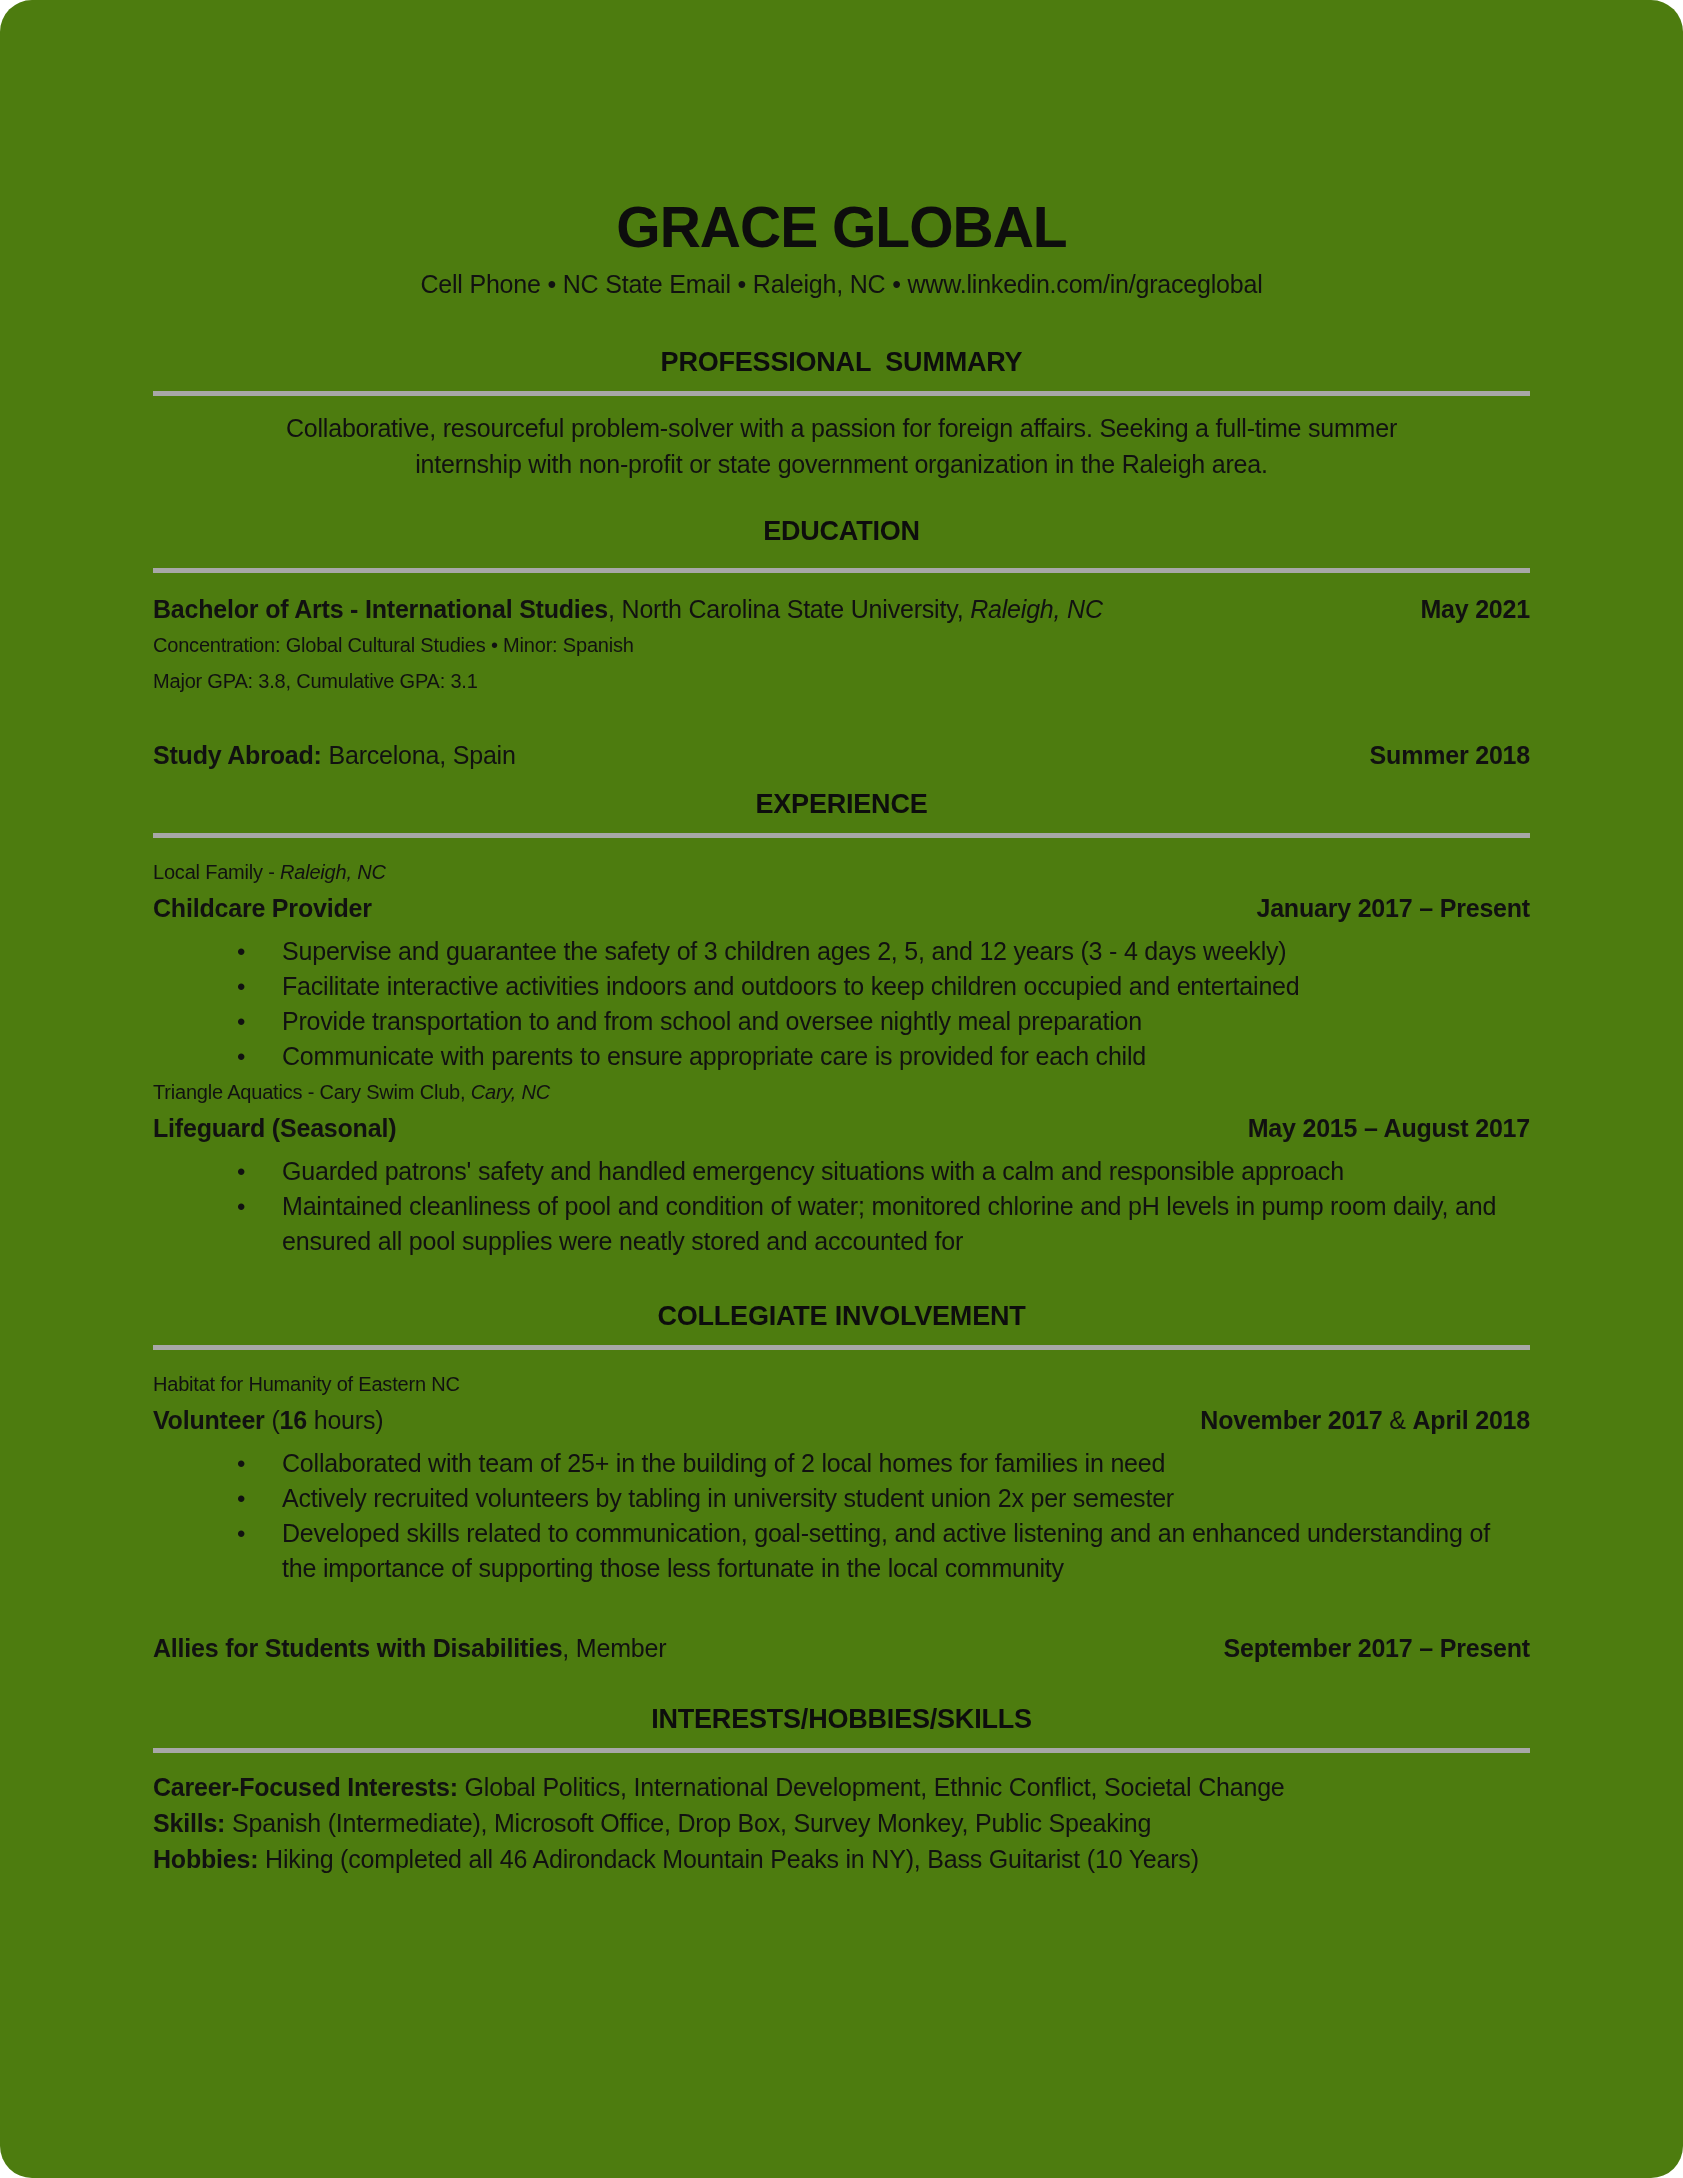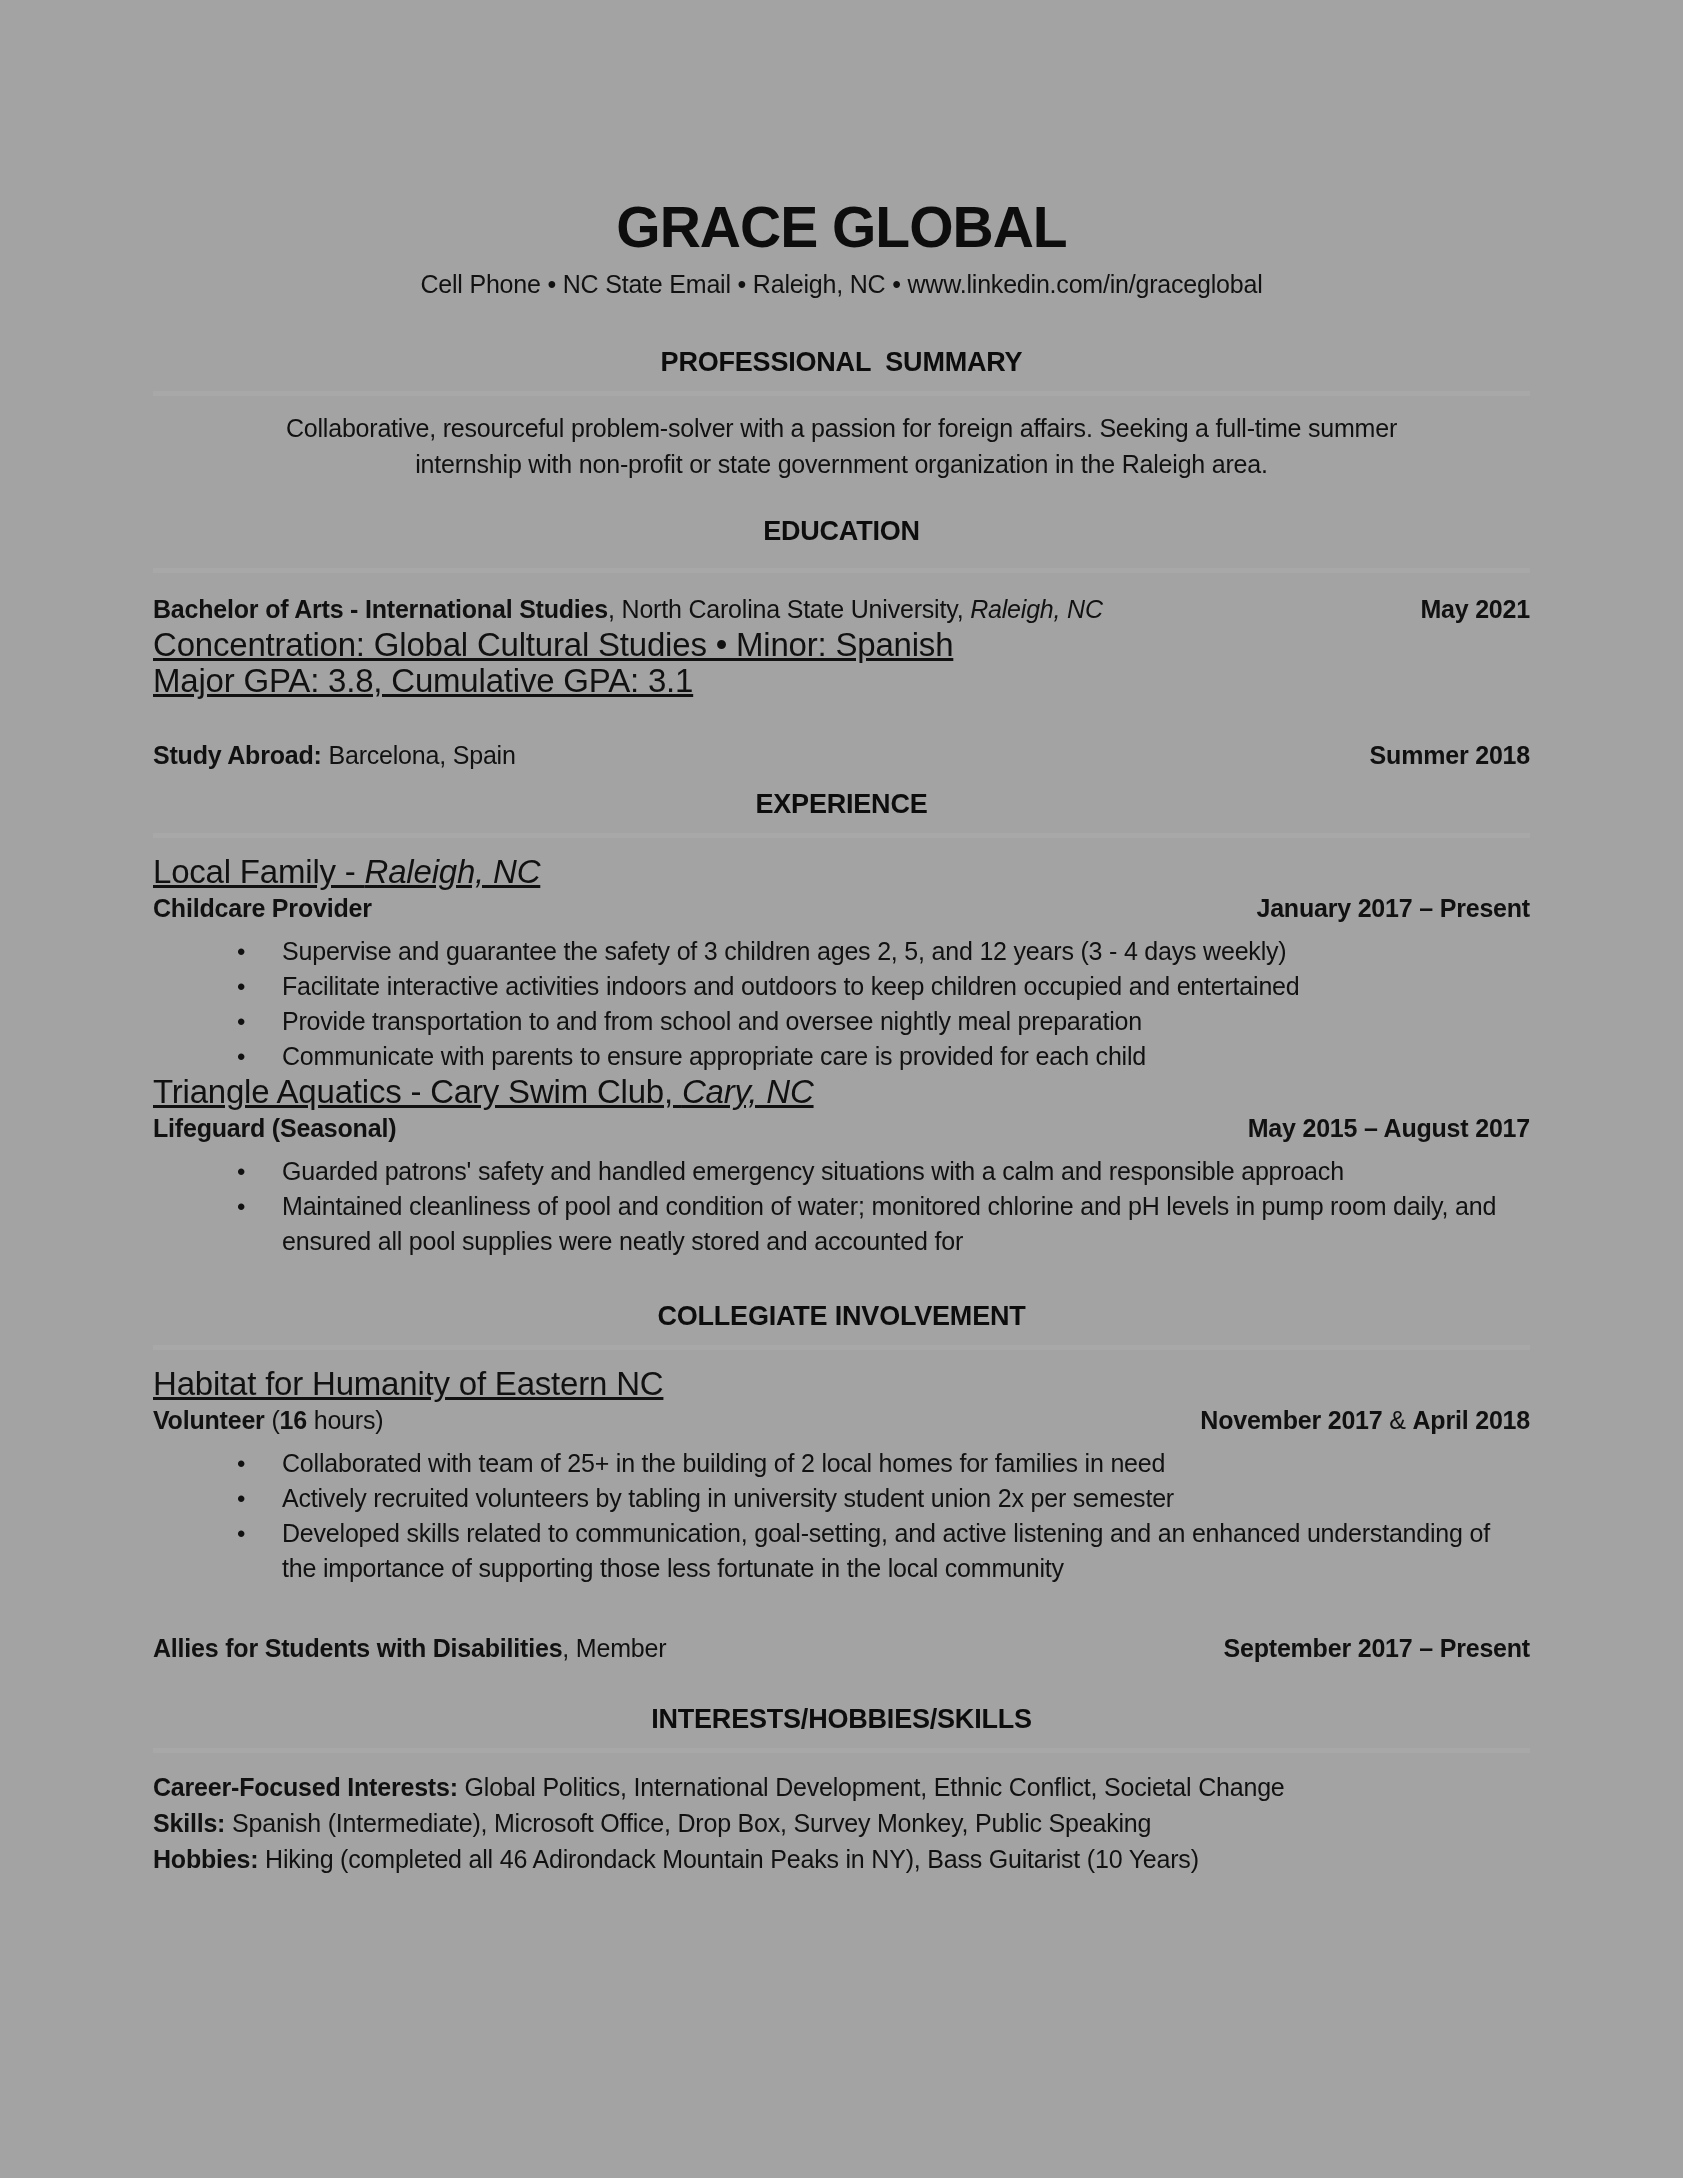--- a/index.html
+++ b/index.html
@@ -1,26 +1,27 @@
 <!DOCTYPE html>
 <html><head>
 <meta charset="utf-8">
 <style>
   html, body { margin: 0; padding: 0; background: #ffffff; }
   .page {
     position: relative;
     width: 1683px;
     height: 2178px;
-    background: #a3a3a3;
+    background: #4d7c0f;
     color: #111111;
     font-family: "Liberation Sans", "DejaVu Sans", sans-serif;
     letter-spacing: -0.2px;
     box-sizing: border-box;
     padding: 198px 153px 0 153px;
     overflow: hidden;
+    border-radius: 32px;
   }
   .name {
     text-align: center;
     font-size: 57px;
     font-weight: 700;
     letter-spacing: -1px;
     line-height: 59px;
     color: #0d0d0d;
   }
   .contact {
@@ -35,21 +36,21 @@
     font-weight: 700;
     line-height: 34px;
     white-space: pre-wrap;
     color: #0d0d0d;
   }
   .hr {
     height: 5px;
     background: #a8a8a8;
     margin-top: 12px;
   }
-  .body-text { font-size: 33px; line-height: 36px; text-decoration: underline; }
+  .body-text { font-size: 20px; line-height: 36px; }
   .summary-body {
     margin: 14px auto 0 auto;
     max-width: 1208px;
     text-align: center;
     font-size: 25px;
     line-height: 36px;
   }
   .mt-sum   { margin-top: 44px; }
   .mt-edu   { margin-top: 32px; }
   .hr-edu   { margin-top: 20px; }

